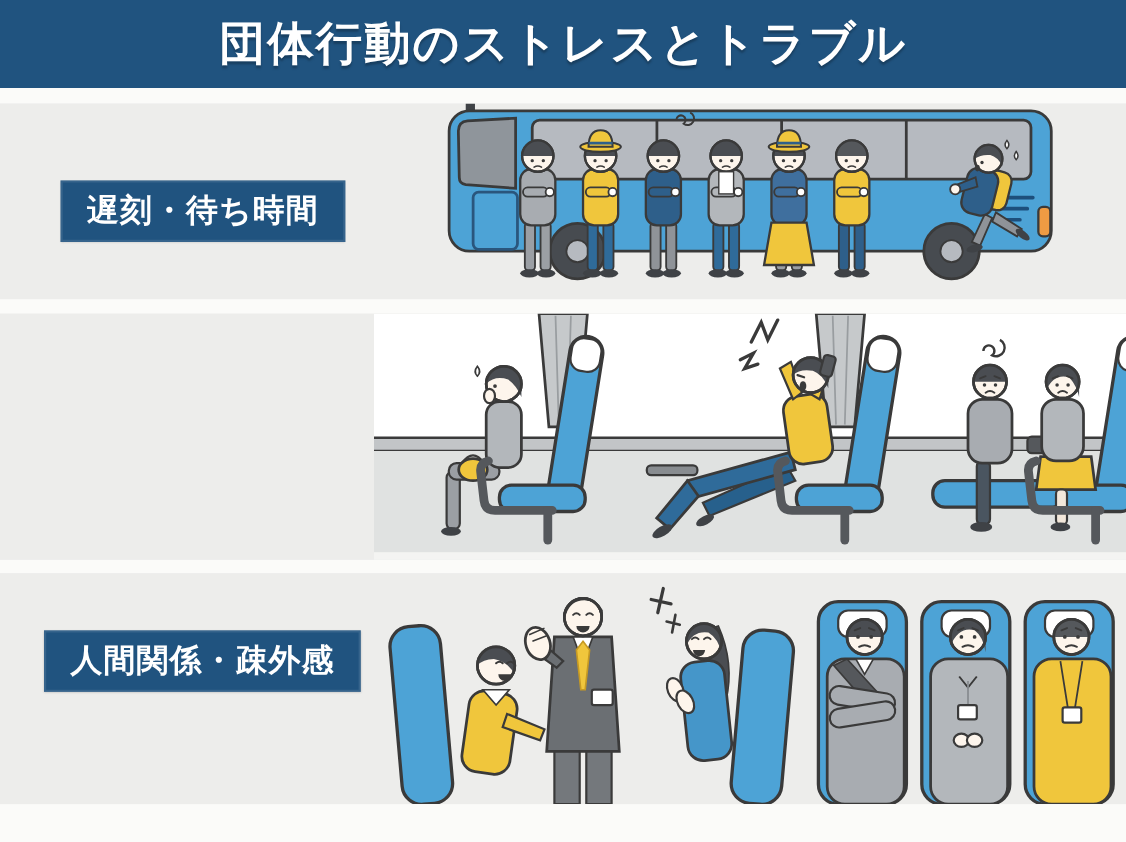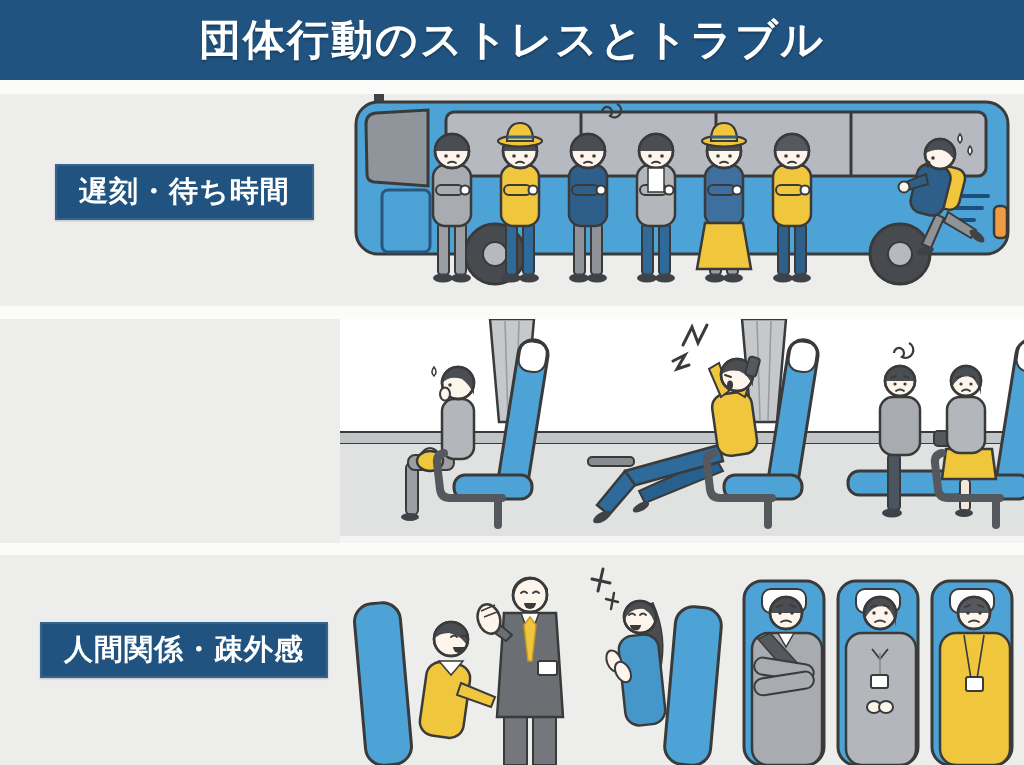--- a/index.html
+++ b/index.html
@@ -13,30 +13,30 @@
     height:80px;background:#20537f;
     display:flex;align-items:center;justify-content:center;
   }
   .banner h1{
     margin:0;color:#ffffff;font-size:42px;font-weight:bold;letter-spacing:2px;
     text-shadow:0 2px 2px rgba(0,0,0,0.25);
   }
   .sep{background:#fbfbf9;}
   .sep1{height:14px}.sep2{height:13px}.sep3{height:12px}
   .section{position:relative;background:#ededeb;overflow:hidden;}
-  .s1{height:212px}.s2{height:224px}.s3{height:210px}
+  .s1{height:178px}.s2{height:224px}.s3{height:210px}
   .label{
     position:absolute;background:#20537f;color:#ffffff;
     font-size:29px;font-weight:bold;letter-spacing:1px;
     padding:8px 24px;box-shadow:inset 0 0 0 2px rgba(255,255,255,0.10),0 1px 2px rgba(0,0,0,0.2);
     white-space:nowrap;
   }
   .l1{left:55px;top:70px}
   .l2{left:66px;top:80px}
-  .l3{left:40px;top:67px}
+  .l3{left:40px;top:52px}
   .art{position:absolute;left:340px;top:0;width:684px;height:100%;}
 </style>
 </head>
 <body>
 
 <header class="banner">
   <h1>団体行動のストレスとトラブル</h1>
 </header>
 <div class="sep sep1"></div>
 

